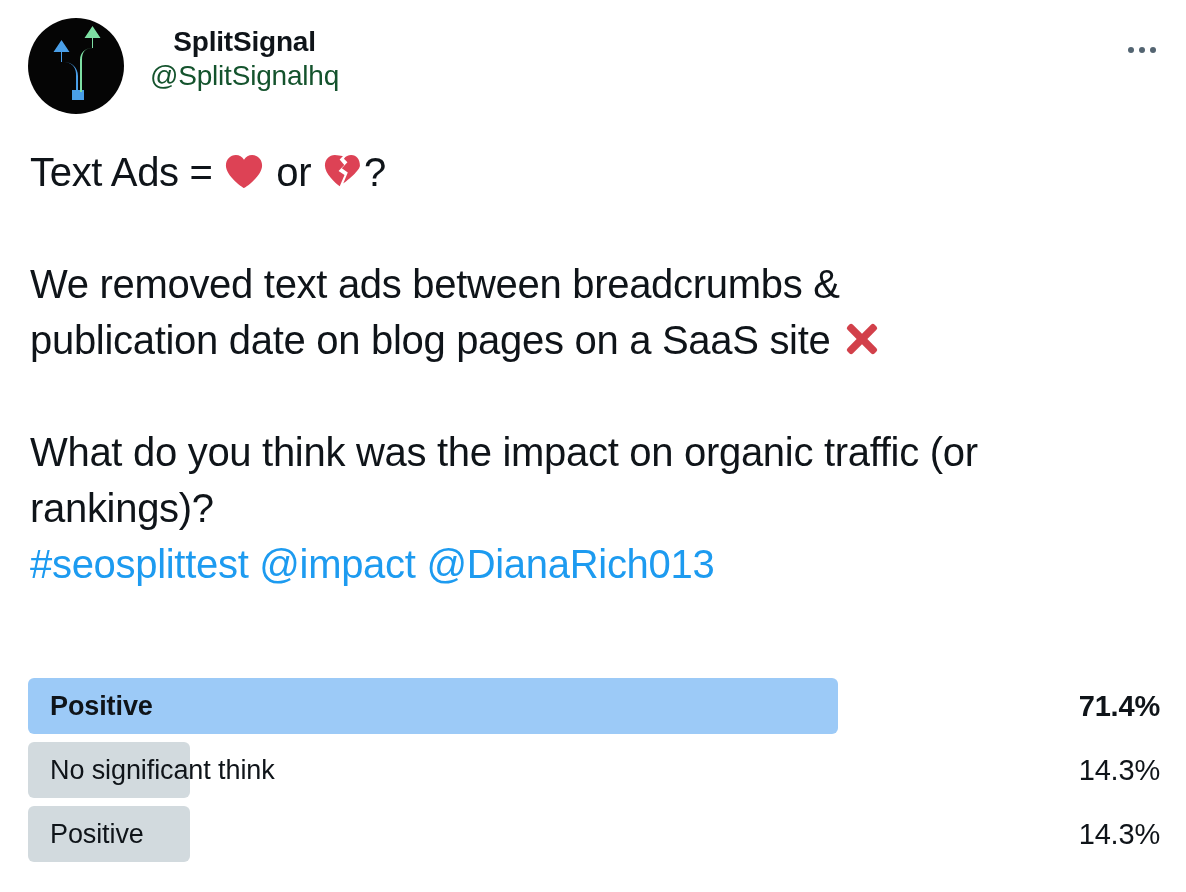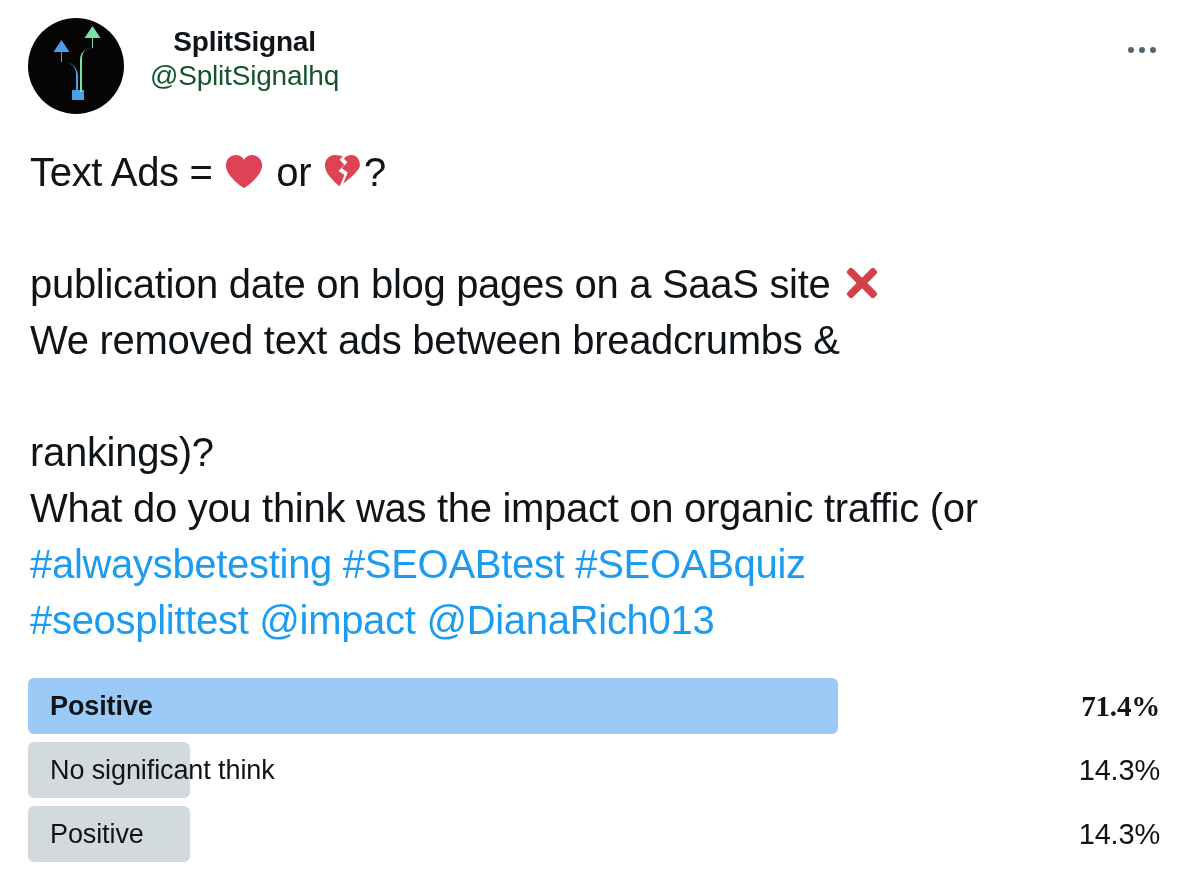--- a/index.html
+++ b/index.html
@@ -160,21 +160,21 @@
     position: absolute;
     right: 0;
     top: 0;
     height: 56px;
     display: flex;
     align-items: center;
     font-size: 29px;
     color: #0f1419;
     letter-spacing: -0.2px;
   }
-  .poll-pct.bold { font-weight: bold; font-family: Liberation Serif, serif; }
+  .poll-pct.bold { font-weight: bold; }
 </style>
 </head>
 <body>
 
 <div class="tweet">
 
   <div class="tweet-header">
 
     <div class="avatar">
       <span>
@@ -204,30 +204,29 @@
 
     <div class="line para"><span>Text Ads = </span><span class="emoji"><svg width="42" height="42" viewBox="0 0 36 36">
             <path fill="#dd4255" d="M18 32.5C17.2 32.5 2.5 22.4 2.5 13.2 2.5 8 6.3 4.3 11 4.3c3 0 5.5 1.7 7 4.1 1.5-2.4 4-4.1 7-4.1 4.7 0 8.5 3.7 8.5 8.9 0 9.2-14.7 19.3-15.5 19.3z"></path>
           </svg></span><span> or </span><span class="emoji"><svg width="42" height="42" viewBox="0 0 36 36">
             <path fill="#dd4255" d="M11 4.3C6.3 4.3 2.5 8 2.5 13.2c0 7 8.6 14.7 12.7 17.9l4.1-9.6-5.1-3.6 4.9-5.1-4-4.6 2.9-3.1C16.5 5.5 14 4.3 11 4.3z"></path>
             <path fill="#dd4255" d="M25 4.3c-2.5 0-4.7 1.2-6.2 3.1l3 3.2-4.8 5 5.1 3.6-3.9 9.5c4.3-3.3 14.3-11.3 14.3-15.5C32.5 8 29.7 4.3 25 4.3z"></path>
           </svg></span><span>?</span></div>
 
     <div class="blank-line"></div>
 
+    <div class="line">We removed text ads between breadcrumbs &amp;</div>
     <div class="line"><span>publication date on blog pages on a SaaS site </span><span class="emoji"><svg width="42" height="42" viewBox="0 0 36 36">
             <path fill="#d2404a" d="M7.2 5.6 5.6 7.2a2 2 0 0 0 0 2.8L13.4 18l-7.8 7.9a2 2 0 0 0 0 2.8l1.7 1.7a2 2 0 0 0 2.8 0L18 22.6l7.9 7.8a2 2 0 0 0 2.8 0l1.7-1.7a2 2 0 0 0 0-2.8L22.6 18l7.8-7.9a2 2 0 0 0 0-2.8l-1.7-1.7a2 2 0 0 0-2.8 0L18 13.4l-7.9-7.8a2 2 0 0 0-2.9 0z"></path>
           </svg></span></div>
-    <div class="line">We removed text ads between breadcrumbs &amp;</div>
 
     <div class="blank-line"></div>
 
+    <div class="line">What do you think was the impact on organic traffic (or</div>
     <div class="line">rankings)?</div>
-    <div class="line">What do you think was the impact on organic traffic (or</div>
-    <div class="line link">#alwaysbetesting #SEOABtest #SEOABquiz</div>
     <div class="line link">#seosplittest @impact @DianaRich013</div>
   </div>
 
   <div class="poll">
 
     <div class="poll-row">
       <div class="poll-bar winner" id="bar0" style="width: 810px;"></div>
       <div class="poll-label bold">Positive</div>
       <div class="poll-pct bold">71.4%</div>
     </div>

